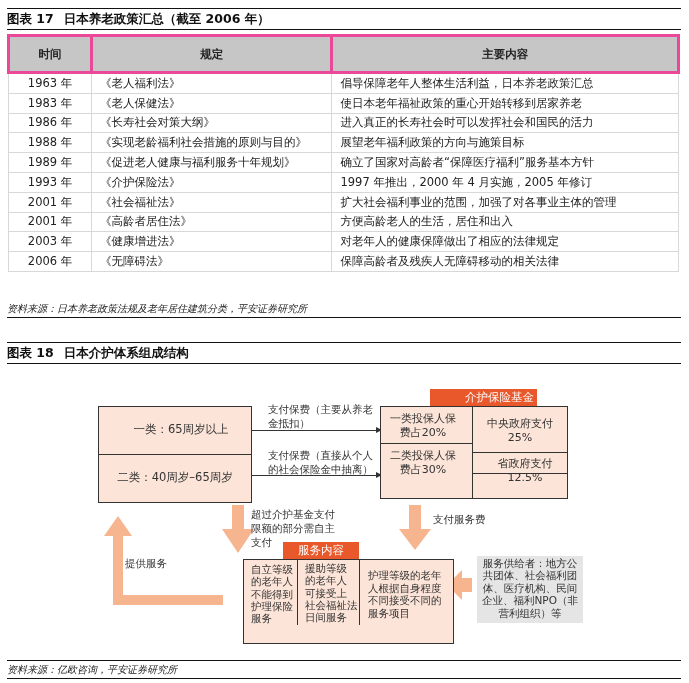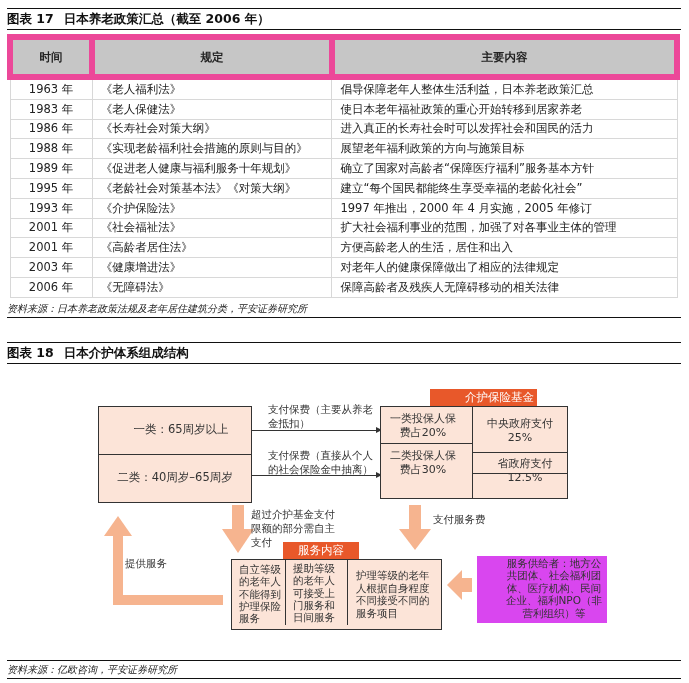--- a/index.html
+++ b/index.html
@@ -4,21 +4,21 @@
 <style>
   html, body { margin:0; padding:0; background:#fff; }
   body { width:689px; height:683px; position:relative; overflow:hidden;
          font-family:"DejaVu Sans", "Liberation Sans", sans-serif; color:#222; }
   .abs { position:absolute; }
   .fig-title { left:7px; width:674px; font-size:12.5px; font-weight:bold; color:#111;
                border-top:1.5px solid #111; border-bottom:1.5px solid #111; padding:2px 0 2px 0; line-height:16px; }
   .fig-title .num { margin-right:10px; }
   table.policy { position:absolute; left:7px; top:34px; width:673px; border-collapse:collapse;
                  font-size:11.5px; color:#222; }
-  table.policy th { background:#c6c6c6; font-weight:bold; height:18px; border:6px solid #ec4899; padding:8px; }
+  table.policy th { background:#c6c6c6; font-weight:bold; height:18px; border:3px solid #ec4899; padding:8px; }
   table.policy td { height:18.8px; border:1px solid #d8d8d8; padding:0 0 0 8px; white-space:nowrap; }
   table.policy td.year { text-align:center; padding:0; }
   .source { left:7px; width:674px; font-size:10px; font-style:italic; color:#222;
             border-bottom:1.5px solid #111; padding:2px 0 1px 0; line-height:14px; }
   .src-top { border-top:1.5px solid #111; }
 
   
   .label-tag { background:#e8582a; color:#fff; font-size:11.5px; text-align:center; line-height:17px; height:17px; }
   .pbox { background:#fce4d8; border:1px solid #333; box-sizing:border-box; }
   .cell { position:absolute; box-sizing:border-box; font-size:11px; color:#333; line-height:14px; }
@@ -68,25 +68,20 @@
         <td class="year">1988 年</td>
         <td>《实现老龄福利社会措施的原则与目的》</td>
         <td>展望老年福利政策的方向与施策目标</td>
       </tr>
       <tr>
         <td class="year">1989 年</td>
         <td>《促进老人健康与福利服务十年规划》</td>
         <td>确立了国家对高龄者“保障医疗福利”服务基本方针</td>
       </tr>
       <tr>
-        <td class="year">1995 年</td>
-        <td>《老龄社会对策基本法》《对策大纲》</td>
-        <td>建立“每个国民都能终生享受幸福的老龄化社会”</td>
-      </tr>
-      <tr>
         <td class="year">1993 年</td>
         <td>《介护保险法》</td>
         <td>1997 年推出，2000 年 4 月实施，2005 年修订</td>
       </tr>
       <tr>
         <td class="year">2001 年</td>
         <td>《社会福祉法》</td>
         <td>扩大社会福利事业的范围，加强了对各事业主体的管理</td>
       </tr>
       <tr>
@@ -183,46 +178,46 @@
   <div>超过介护基金支付</div>
   <div>限额的部分需自主</div>
   <div>支付</div>
 </div>
 
 <div class="note" style="left:433px;top:512px;">支付服务费</div>
 
 <div class="note" style="left:125px;top:556px;">提供服务</div>
 
 <div class="abs label-tag" style="left:283px;top:542px;width:76px;">服务内容</div>
-<div class="abs pbox" style="left:231px;top:559px;width:211px;height:71px;">
+<div class="abs pbox" style="left:243px;top:559px;width:211px;height:85px;">
   <div class="cell" style="left:7px;top:3px;font-size:10.5px;line-height:12.3px;">
     <div>自立等级</div>
     <div>的老年人</div>
     <div>不能得到</div>
     <div>护理保险</div>
     <div>服务</div>
   </div>
   <div class="vline" style="left:53px;top:0;height:65px;"></div>
   <div class="cell" style="left:61px;top:2px;font-size:10.5px;line-height:12.3px;">
     <div>援助等级</div>
     <div>的老年人</div>
     <div>可接受上</div>
-    <div>门服务和</div>
+    <div>社会福祉法</div>
     <div>日间服务</div>
   </div>
   <div class="vline" style="left:115px;top:0;height:65px;"></div>
   <div class="cell" style="left:124px;top:9px;font-size:10.5px;line-height:12.5px;">
     <div>护理等级的老年</div>
     <div>人根据自身程度</div>
     <div>不同接受不同的</div>
     <div>服务项目</div>
   </div>
 </div>
 
-<div class="abs" style="left:477px;top:556px;width:106px;height:66px;background:#d946ef;font-size:10.5px;line-height:12.4px;color:#333;text-align:center;padding-top:1px;padding-left:24px;">
+<div class="abs" style="left:477px;top:556px;width:106px;height:66px;background:#e5e5e5;font-size:10.5px;line-height:12.4px;color:#333;text-align:center;padding-top:1px;">
   <div>服务供给者：地方公</div>
   <div>共团体、社会福利团</div>
   <div>体、医疗机构、民间</div>
   <div>企业、福利NPO（非</div>
   <div>营利组织）等</div>
 </div>
 
 <div class="abs source src-top" style="top:660px;">资料来源：亿欧咨询，平安证券研究所</div>
 
 </body></html>

